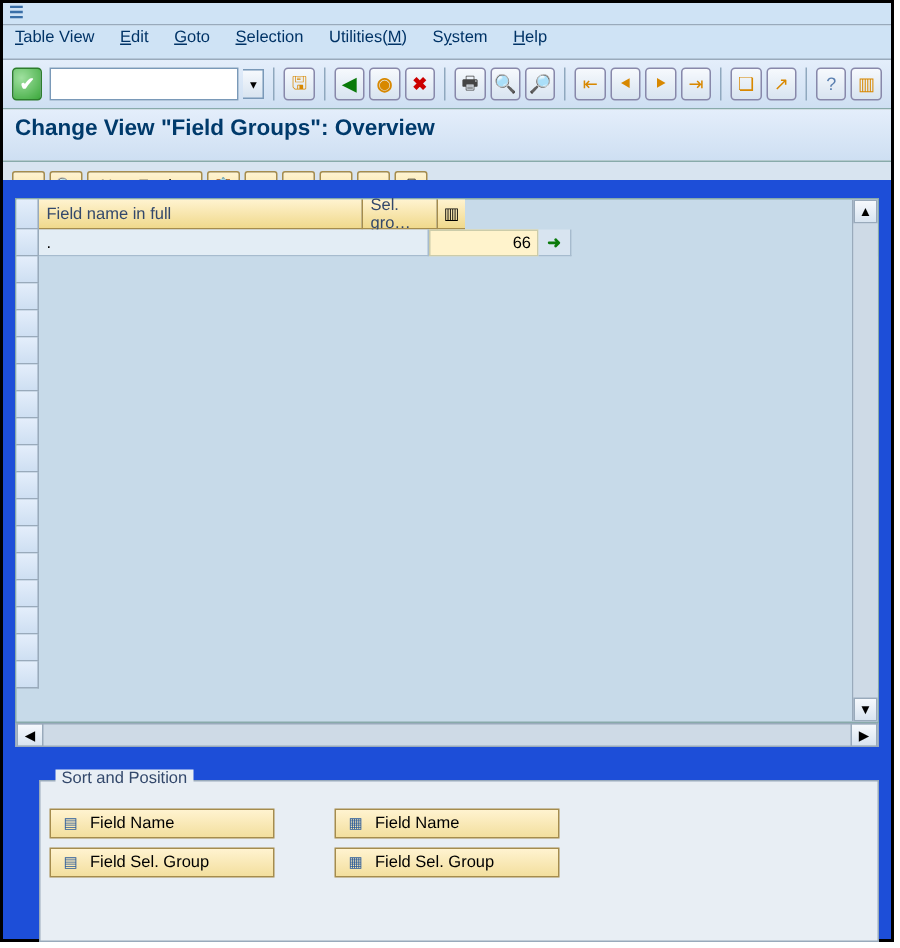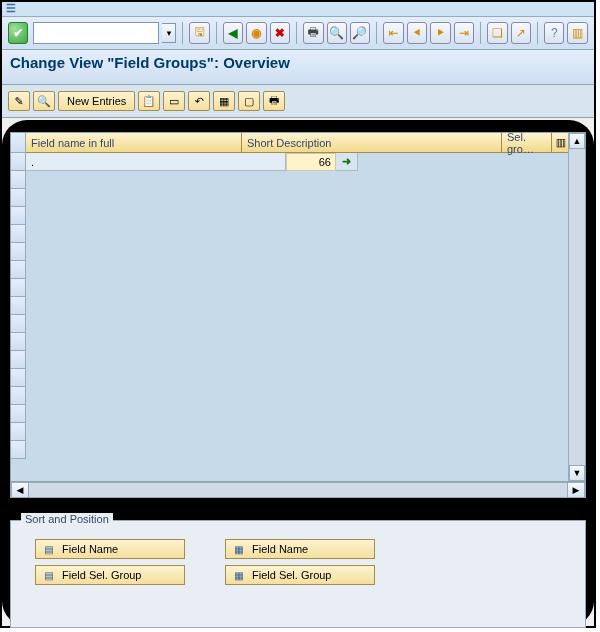--- a/index.html
+++ b/index.html
@@ -29,69 +29,78 @@
 .icon-layout{color:#d88800;}
 .icon-help{color:#5a7fb0;}
 
 .page-title{height:26px;background:linear-gradient(#e4eefb,#cedff2);border-bottom:1px solid #8aa;padding:4px 8px;font-size:15px;font-weight:bold;color:#003a6b;}
 
 .app-toolbar{height:26px;background:#d8e4f0;border-bottom:1px solid #8aa;padding:3px 6px;display:flex;align-items:center;gap:3px;}
 .app-btn{height:18px;border:1px solid #a58c4d;border-radius:2px;background:linear-gradient(#fff3d0,#f3df9e);display:inline-flex;align-items:center;justify-content:center;padding:0 4px;font-size:11px;cursor:default;}
 .app-btn.icon-only{width:20px;padding:0;}
 .app-btn.new-entries{padding:0 8px;}
 
-.content-wrap{position:absolute;top:118px;left:0;right:0;bottom:0;background:#000000;border-radius:25px;}
+.content-wrap{position:absolute;top:118px;left:0;right:0;bottom:0;background:#1d4ed8;}
 
 .grid-host{position:absolute;top:12px;left:8px;right:8px;height:348px;border:1px solid #8aa;background:#c7dae9;}
 .grid-header-row{display:flex;height:20px;}
 .row-marker-col{width:14px;background:linear-gradient(#e4eefb,#cedff2);border-right:1px solid #9ab;border-bottom:1px solid #9ab;}
 .col-header{border-right:1px solid #a58c4d;border-bottom:1px solid #a58c4d;background:linear-gradient(#fff3d0,#f0d98c);padding:2px 5px;color:#33486b;display:flex;align-items:center;box-sizing:border-box;}
 .col-fieldname{width:216px;}
 .col-shortdesc{width:260px;}
 .col-selgrp{width:50px;}
 .col-cfg{width:18px;background:linear-gradient(#fff3d0,#f0d98c);border-bottom:1px solid #a58c4d;display:flex;align-items:center;justify-content:center;}
 
 .grid-row{display:flex;height:18px;}
 .grid-row .row-marker-col{background:linear-gradient(#e4eefb,#cedff2);}
 .cell{border-right:1px solid #a6bbce;border-bottom:1px solid #a6bbce;padding:1px 5px;display:flex;align-items:center;box-sizing:border-box;}
 .cell.fieldname{width:216px;background:#e3edf5;}
 .cell.shortdesc{width:260px;background:#e3edf5;}
-.cell.selgrp{width:50px;background:#fff3cc;border:1px solid #cca;justify-content:flex-end;padding-right:4px;}
+.cell.selgrp{width:73px;background:#fff3cc;border:1px solid #cca;justify-content:flex-end;padding-right:4px;}
 .cell.nav{width:22px;background:#d8e4f0;justify-content:center;color:#0a7a0a;font-weight:bold;}
 
 .empty-row{display:flex;height:18px;}
 .empty-row .row-marker-col{background:linear-gradient(#e4eefb,#cedff2);}
 .empty-body{flex:1;background:#c7dae9;}
 
 .vscroll{position:absolute;top:0;right:0;width:16px;height:100%;background:#d8e4f0;border-left:1px solid #9ab;display:flex;flex-direction:column;}
 .vscroll .arrow{height:16px;border:1px solid #9ab;background:linear-gradient(#f6f9fd,#d8e4f0);font-size:9px;display:flex;align-items:center;justify-content:center;box-sizing:border-box;}
 .vscroll .track{flex:1;background:#cedae6;}
 
 .hscroll-row{position:absolute;left:8px;right:8px;top:362px;height:16px;display:flex;}
 .hscroll{flex:1;background:#cedae6;border:1px solid #9ab;display:flex;align-items:center;}
 .hscroll .arrow{width:16px;height:14px;border:1px solid #9ab;background:linear-gradient(#f6f9fd,#d8e4f0);font-size:9px;display:flex;align-items:center;justify-content:center;}
 .hscroll .track{flex:1;}
 
-.sort-panel{position:absolute;left:8px;right:8px;top:400px;height:80px;border:1px solid #9ab;background:#e8eef4;padding:18px 8px 8px 24px;}
+.sort-panel{position:absolute;left:24px;right:8px;top:400px;height:80px;border:1px solid #9ab;background:#e8eef4;padding:18px 8px 8px 6px;}
 .sort-panel .legend{position:absolute;top:-8px;left:10px;background:#e8eef4;padding:0 4px;color:#33486b;}
 .sort-buttons{display:flex;gap:40px;}
 .sort-col{display:flex;flex-direction:column;gap:6px;}
 .sort-btn{width:150px;height:20px;border:1px solid #a58c4d;background:linear-gradient(#fff3d0,#f3df9e);display:flex;align-items:center;gap:6px;padding:0 6px;box-sizing:border-box;cursor:default;}
 .sort-btn .sicon{width:14px;height:14px;display:inline-flex;align-items:center;justify-content:center;font-size:10px;color:#2a5a9a;}
 .sort-btn .slabel{flex:1;text-align:left;}
 </style>
 </head>
 <body>
 
 <div class="sap-outer">
 
   <div class="top-strip">
     <span class="cmd-icon">☰</span>
   </div>
 
+  <div class="menu-bar">
+    <span><u>T</u>able View</span>
+    <span><u>E</u>dit</span>
+    <span><u>G</u>oto</span>
+    <span><u>S</u>election</span>
+    <span>Utilities(<u>M</u>)</span>
+    <span>S<u>y</u>stem</span>
+    <span><u>H</u>elp</span>
+  </div>
 
   <div class="main-toolbar">
     <span class="tb-btn green-check">✔</span>
     <input class="cmd-field" style="">
     <span class="cmd-drop">▾</span>
     <span class="tb-sep"></span>
     <span class="tb-btn icon-save">🖫</span>
     <span class="tb-sep"></span>
     <span class="tb-btn icon-back">◀</span>
     <span class="tb-btn icon-up">◉</span>
@@ -127,21 +136,20 @@
     <span class="app-btn icon-only">🖶</span>
   </div>
 
   <div class="content-wrap">
 
     <div class="grid-host">
 
       <div class="grid-header-row">
         <div class="row-marker-col"></div>
         <div class="col-header col-fieldname">Field name in full</div>
-        <div class="col-header col-shortdesc">Short Description</div>
         <div class="col-header col-selgrp">Sel. gro…</div>
         <div class="col-cfg">▥</div>
       </div>
 
       <div class="grid-row">
         <div class="row-marker-col"></div>
         <div class="cell shortdesc">.</div>
         <div class="cell selgrp">66</div>
         <div class="cell nav">➜</div>
       </div>

